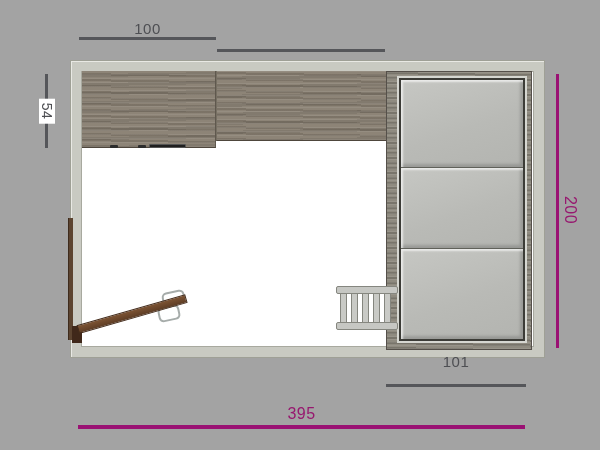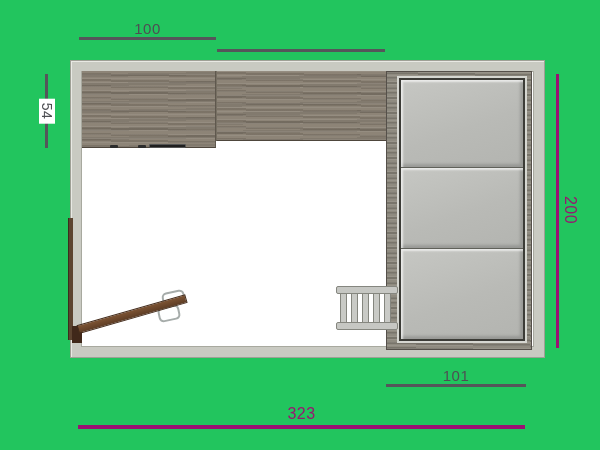--- a/index.html
+++ b/index.html
@@ -1,17 +1,17 @@
 <!DOCTYPE html>
 <html><head>
 <meta charset="utf-8">
 <style>
   html,body{margin:0;padding:0;background:#fff;}
   .canvas{
-    position:relative;width:600px;height:450px;background:#22c55e;overflow:hidden;
+    position:relative;width:600px;height:450px;background:#a3a3a3;overflow:hidden;
     font-family:"Liberation Sans", sans-serif;
   }
   .abs{position:absolute;box-sizing:border-box;}
 
   
   .room-walls{
     left:70px;top:60px;width:475px;height:298px;
     background:#c9cac2;border:1px solid #9fa096;
     box-shadow:inset 1px 1px 0 #e9e9e4;
   }
@@ -130,19 +130,19 @@
   <div class="abs dim-line" style="left:79px;top:37px;width:137px;height:3px;"></div>
 
   <div class="abs dim-line" style="left:217px;top:49px;width:168px;height:3px;"></div>
 
   <div class="abs dim-line" style="left:45px;top:74px;width:3px;height:74px;"></div>
   <div class="abs dim-vlabel gray" style="left:47px;top:111px;">54</div>
 
   <div class="abs dim-line magenta" style="left:556px;top:74px;width:3px;height:274px;"></div>
   <div class="abs dim-vlabel magenta" style="left:570px;top:210px;">200</div>
 
-  <div class="abs dim-label" style="left:386px;top:367px;width:140px;">101</div>
+  <div class="abs dim-label" style="left:386px;top:353px;width:140px;">101</div>
   <div class="abs dim-line" style="left:386px;top:384px;width:140px;height:3px;"></div>
 
-  <div class="abs dim-label magenta" style="left:78px;top:405px;width:447px;">323</div>
+  <div class="abs dim-label magenta" style="left:78px;top:405px;width:447px;">395</div>
   <div class="abs dim-line magenta" style="left:78px;top:425px;width:447px;height:4px;"></div>
 
 </div>
 
 </body></html>

